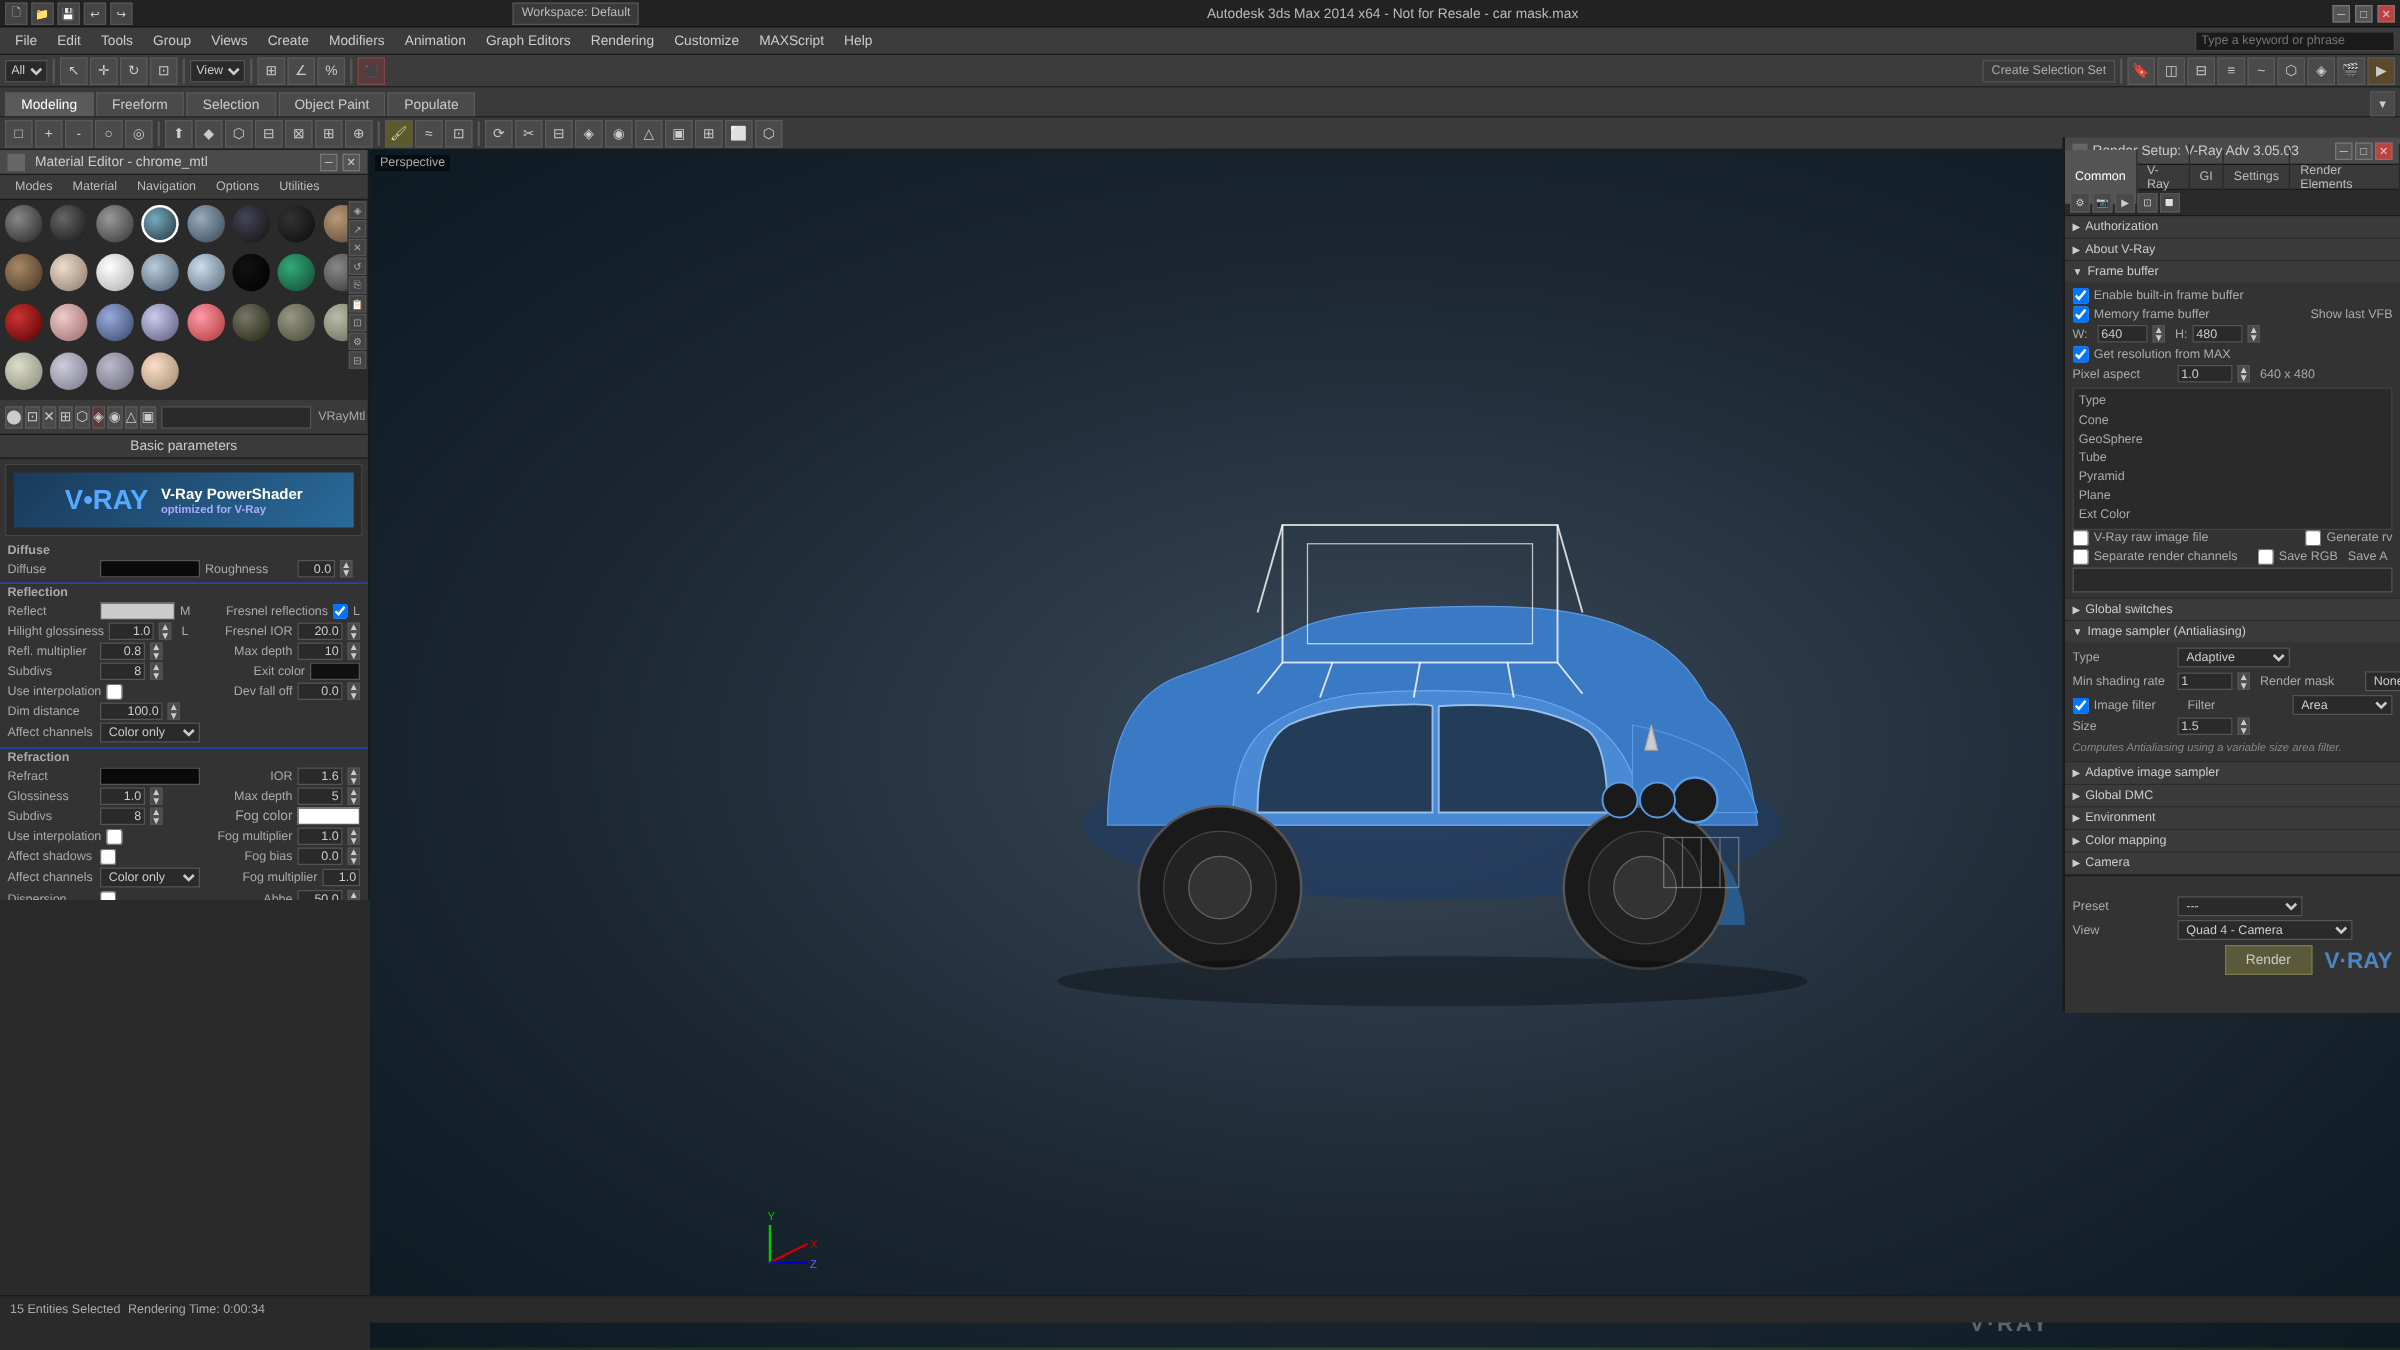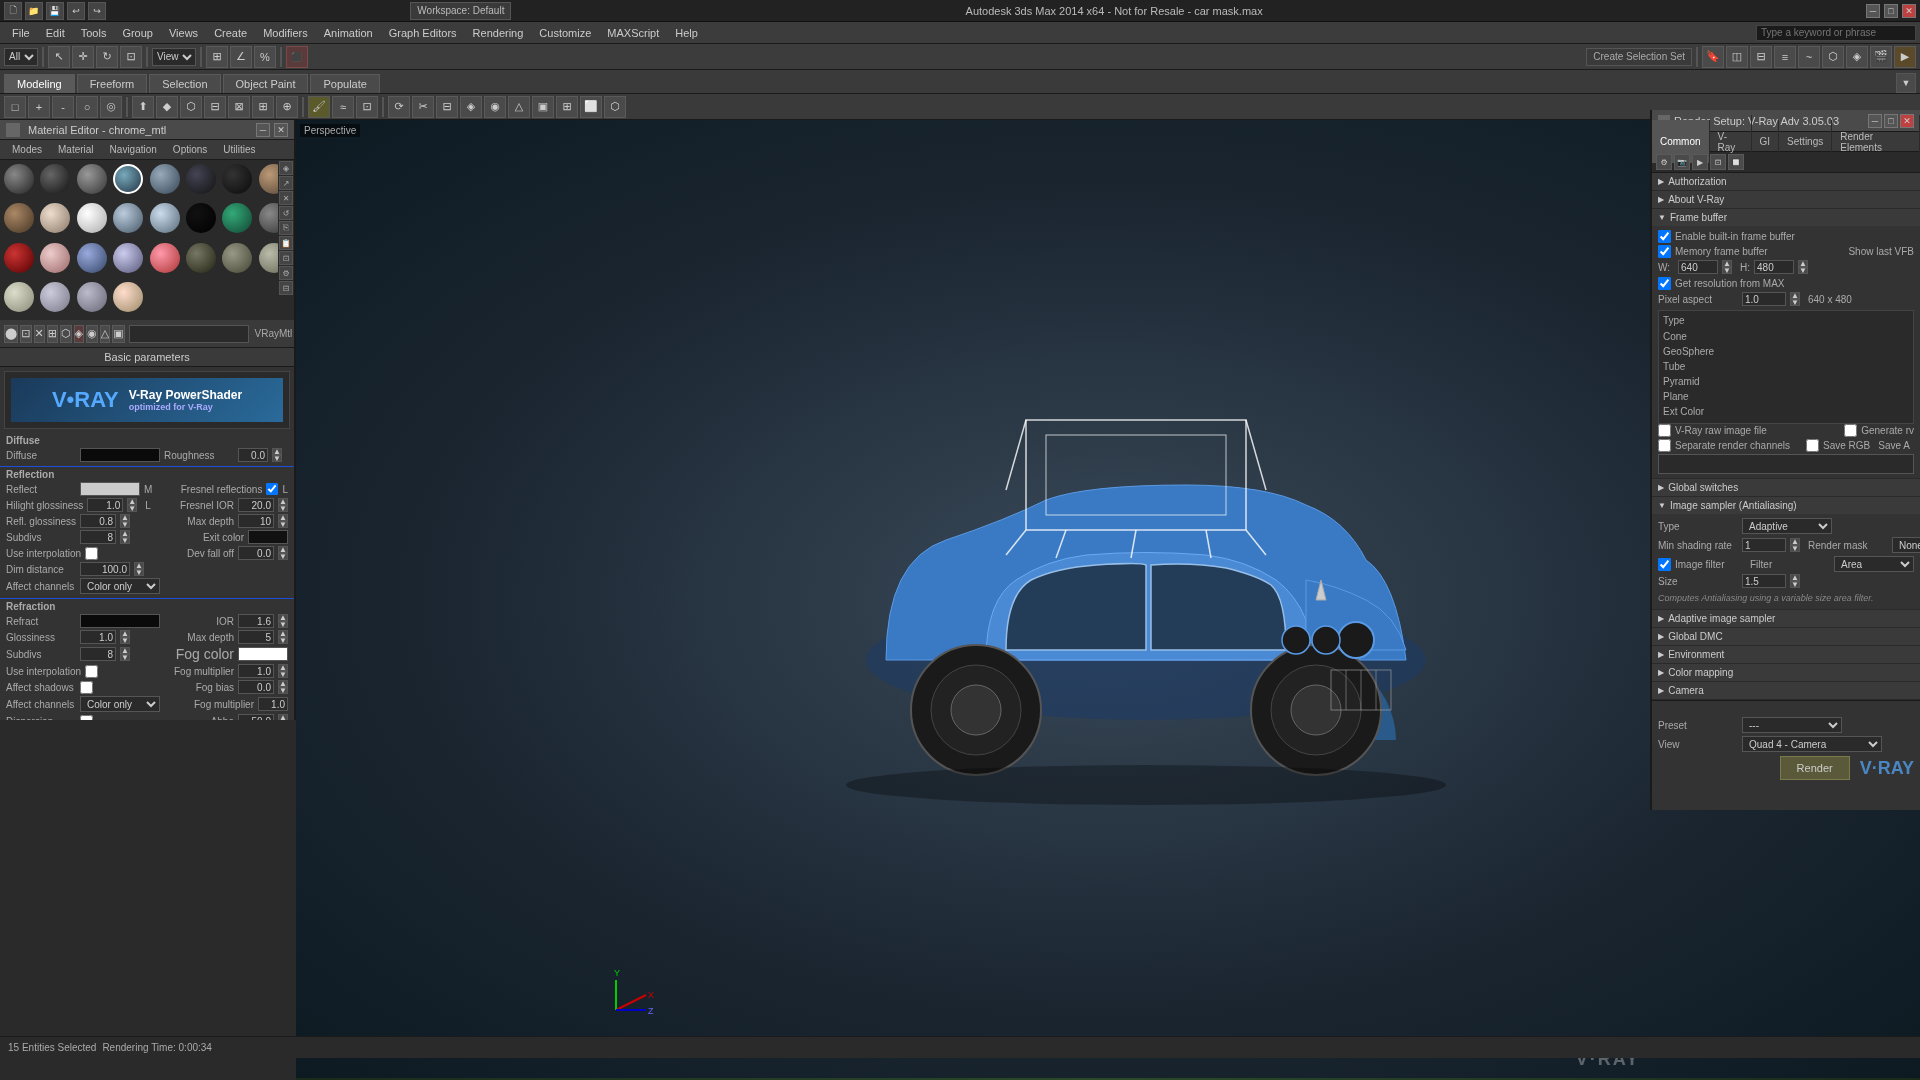--- a/index.html
+++ b/index.html
@@ -786,21 +786,21 @@
           <span style="font-size:10px;color:#aaa;margin-left:4px;">L</span>
           <span style="flex:1"></span>
           <span style="font-size:10px;color:#aaa;">Fresnel IOR</span>
           <input class="param-input" value="20.0" style="width: 36px;">
           <div class="spinner-group">
             <div class="spinner-btn">▲</div>
             <div class="spinner-btn">▼</div>
           </div>
         </div>
         <div class="param-row">
-          <span class="param-label">Refl. glossiness</span>
+          <span class="param-label">Refl. multiplier</span>
           <input class="param-input" value="0.8" style="">
           <div class="spinner-group">
             <div class="spinner-btn">▲</div>
             <div class="spinner-btn">▼</div>
           </div>
           <span style="flex:1"></span>
           <span style="font-size:10px;color:#aaa;">Max depth</span>
           <input class="param-input" value="10" style="">
           <div class="spinner-group">
             <div class="spinner-btn">▲</div>
@@ -874,21 +874,21 @@
           </div>
         </div>
         <div class="param-row">
           <span class="param-label">Subdivs</span>
           <input class="param-input" value="8" style="">
           <div class="spinner-group">
             <div class="spinner-btn">▲</div>
             <div class="spinner-btn">▼</div>
           </div>
           <span style="flex:1"></span>
-          <span style="font-size:14px;color:#aaa;">Fog color</span>
+          <span style="font-size:11px;color:#aaa;">Fog color</span>
           <div class="param-color-box param-color-white" style="width:50px;"></div>
         </div>
         <div class="param-row">
           <span class="param-label">Use interpolation</span>
           <input type="checkbox" style="">
           <span style="flex:1"></span>
           <span style="font-size:10px;color:#aaa;">Fog multiplier</span>
           <input class="param-input" value="1.0" style="">
           <div class="spinner-group">
             <div class="spinner-btn">▲</div>

